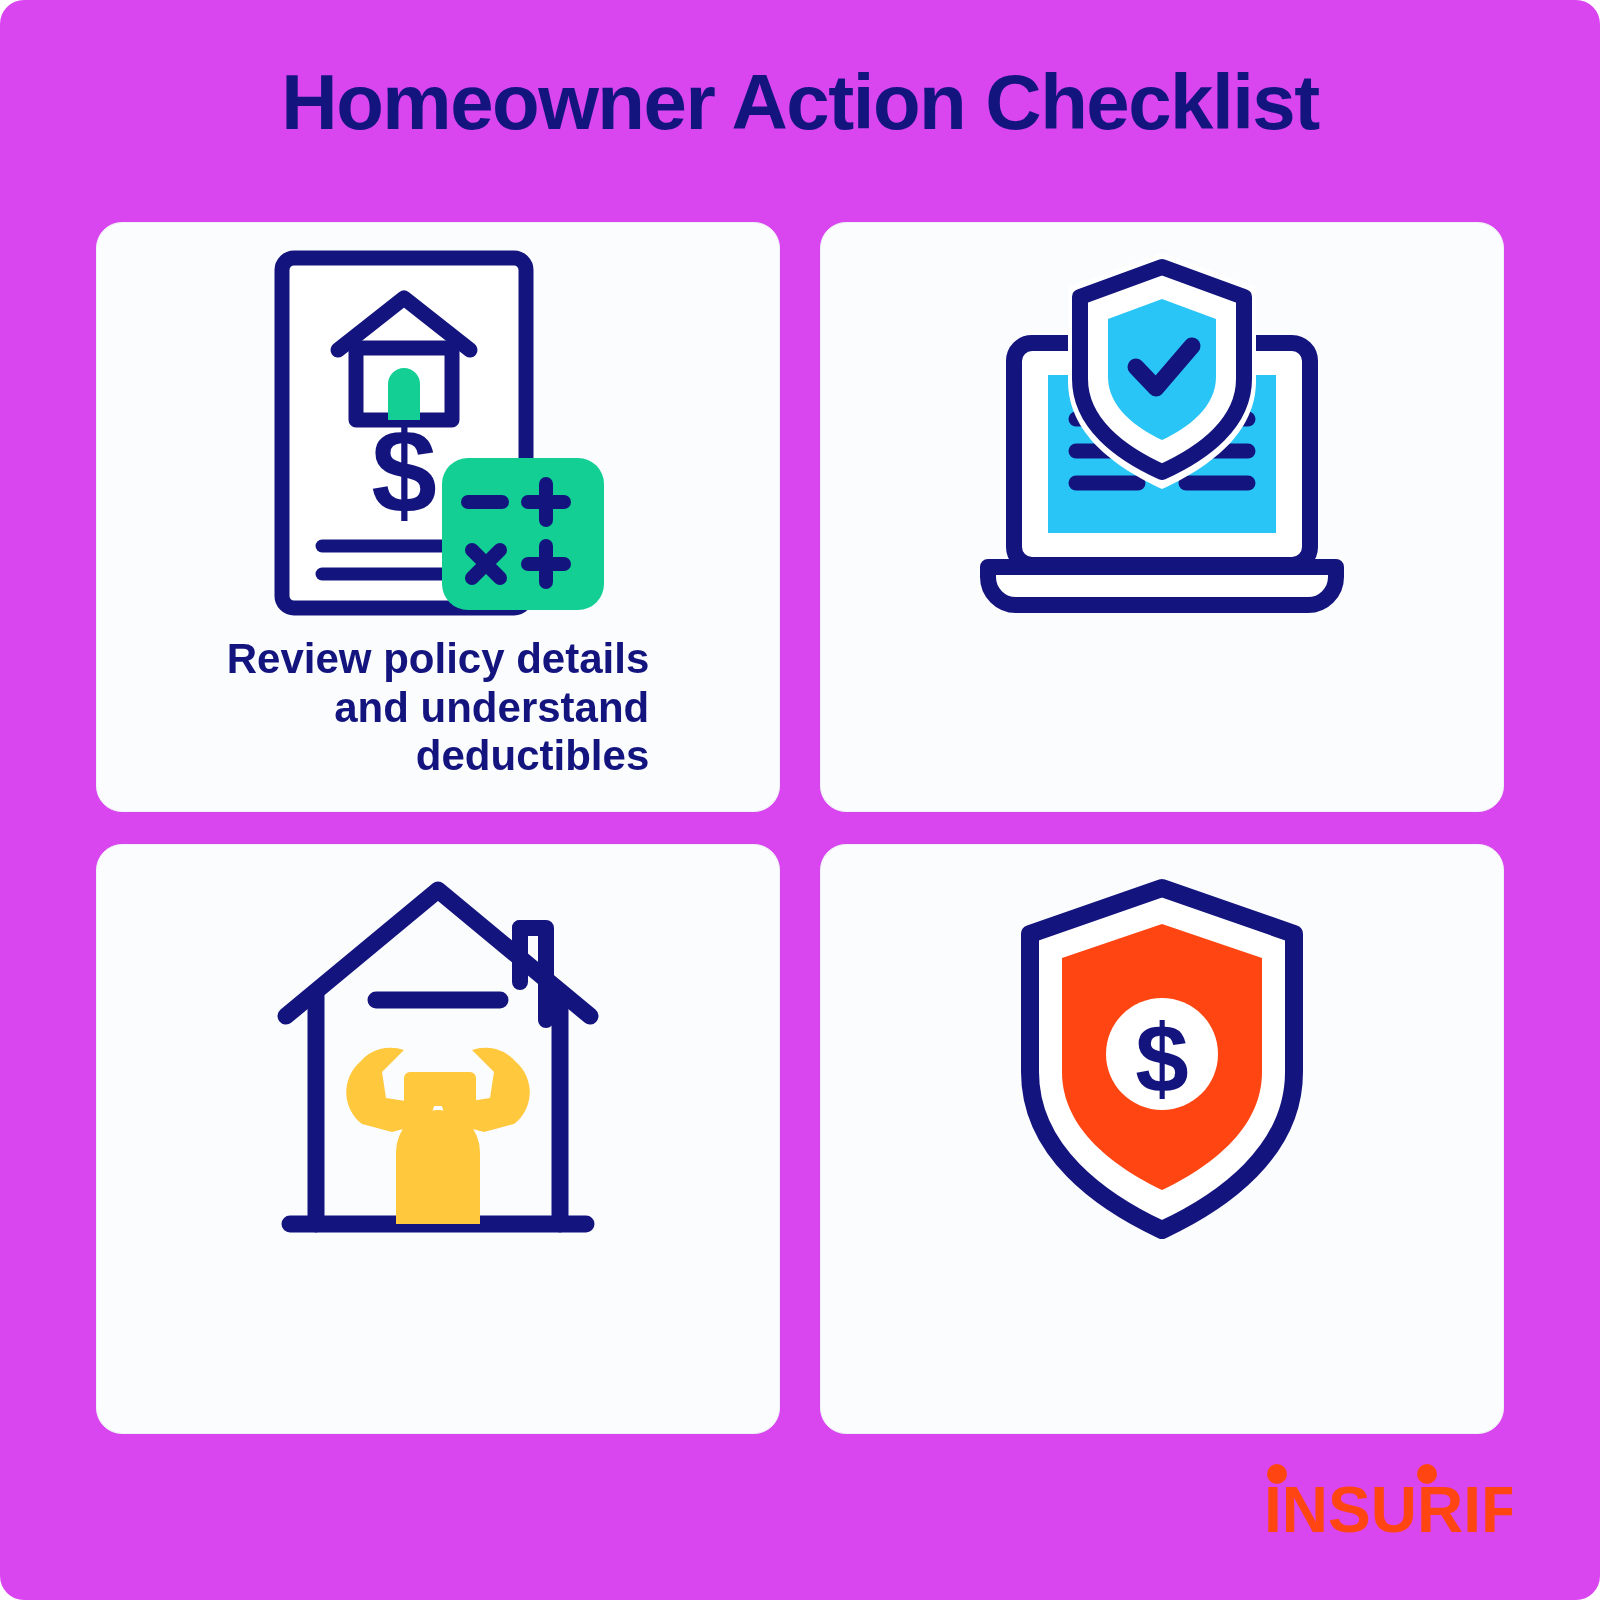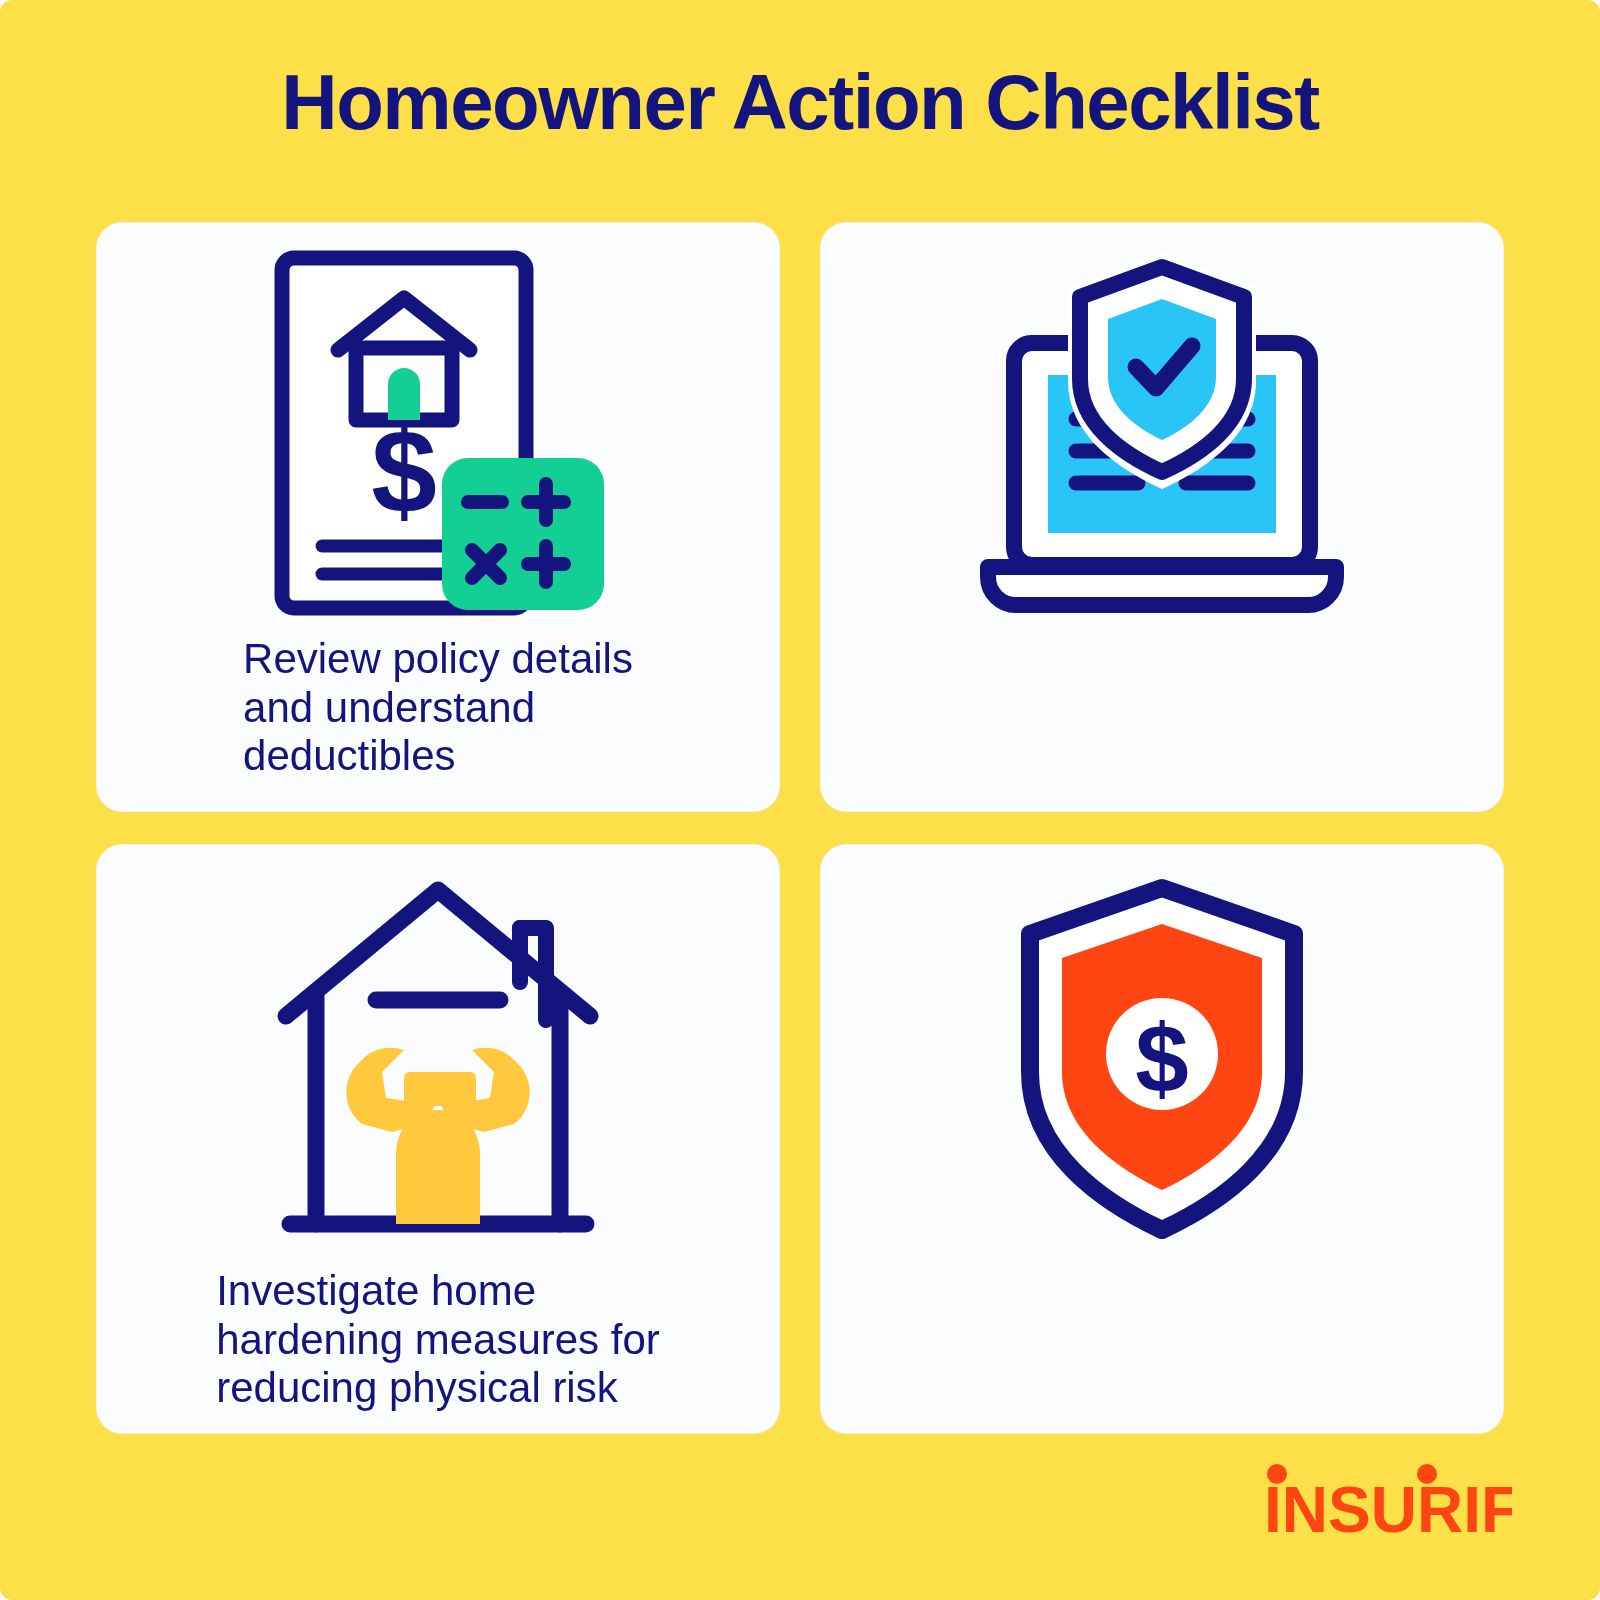--- a/index.html
+++ b/index.html
@@ -12,22 +12,22 @@
     height: 1600px;
     font-family: "Liberation Sans", sans-serif;
     overflow: hidden;
   }
 
   .canvas {
     position: relative;
     width: 1600px;
     height: 1600px;
     box-sizing: border-box;
-    background: #fde047;
-    border-radius: 12px;
+    background: #d946ef;
+    border-radius: 24px;
     overflow: hidden;
   }
 
   .title {
     margin: 0;
     padding: 62px 0 0 0;
     text-align: center;
     font-size: 78px;
     line-height: 1.05;
     font-weight: bold;
@@ -66,22 +66,22 @@
     justify-content: center;
   }
   .card.row2 .icon-wrap {
     height: 400px;
   }
 
   .card-text {
     font-size: 42px;
     line-height: 1.16;
     color: #14147f;
-    text-align: left;
-    font-weight: normal;
+    text-align: right;
+    font-weight: bold;
     max-width: 620px;
     margin-top: 6px;
     white-space: pre-line;
   }
 
   .logo {
     position: absolute;
     right: 88px;
     bottom: 62px;
     display: flex;
@@ -181,23 +181,20 @@
 
           <path d="M128 348 V276 a42 42 0 0 1 84 0 V348 Z" fill="#ffc83d"></path>
 
           <g fill="#ffc83d">
             <path d="M92 186 a40 40 0 0 1 44 -12 l-22 22 l4 26 l26 4 l22 -22 a40 40 0 0 1 -12 44 l-30 8 l-30 -8 a40 40 0 0 1 -2 -62 Z"></path>
             <rect x="136" y="196" width="72" height="34" rx="6"></rect>
             <path d="M248 186 a40 40 0 0 0 -44 -12 l22 22 l-4 26 l-26 4 l-22 -22 a40 40 0 0 0 12 44 l30 8 l30 -8 a40 40 0 0 0 2 -62 Z"></path>
           </g>
         </svg>
       </div>
-      <div class="card-text">Investigate home
-hardening measures for
-reducing physical risk</div>
     </div>
 
     <div class="card row2">
       <div class="icon-wrap">
         <svg width="300" height="370" viewBox="0 0 300 370" aria-hidden="true">
 
           <path d="M150 12 L282 58 V196 c0 80 -72 130 -132 158 c-60 -28 -132 -78 -132 -158 V58 Z" fill="#ffffff" stroke="#14147f" stroke-width="18" stroke-linejoin="round"></path>
 
           <path d="M150 48 L250 82 V196 c0 58 -54 96 -100 118 c-46 -22 -100 -60 -100 -118 V82 Z" fill="#ff4612"></path>
 

